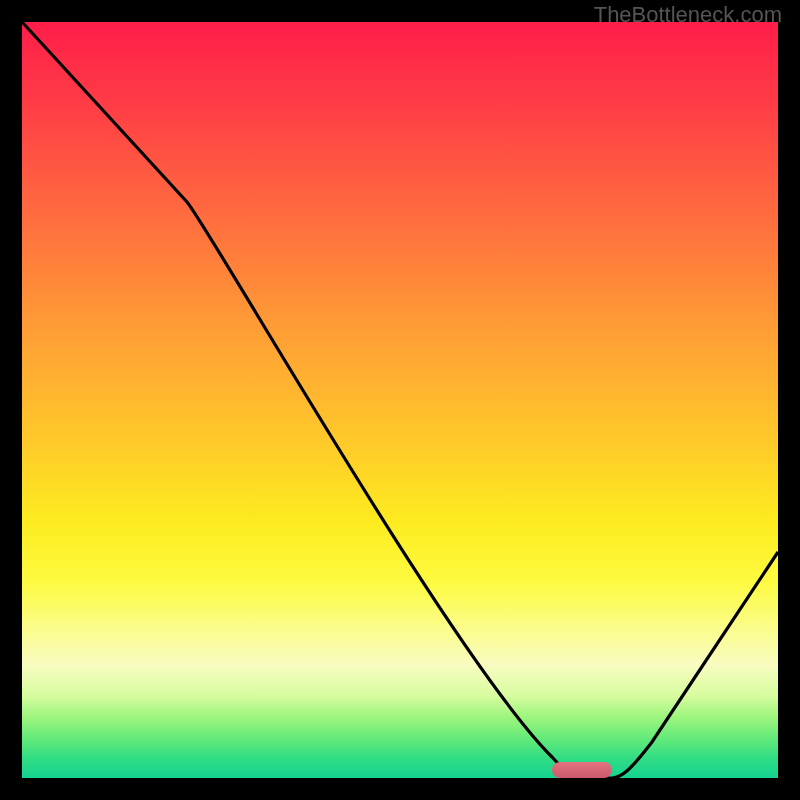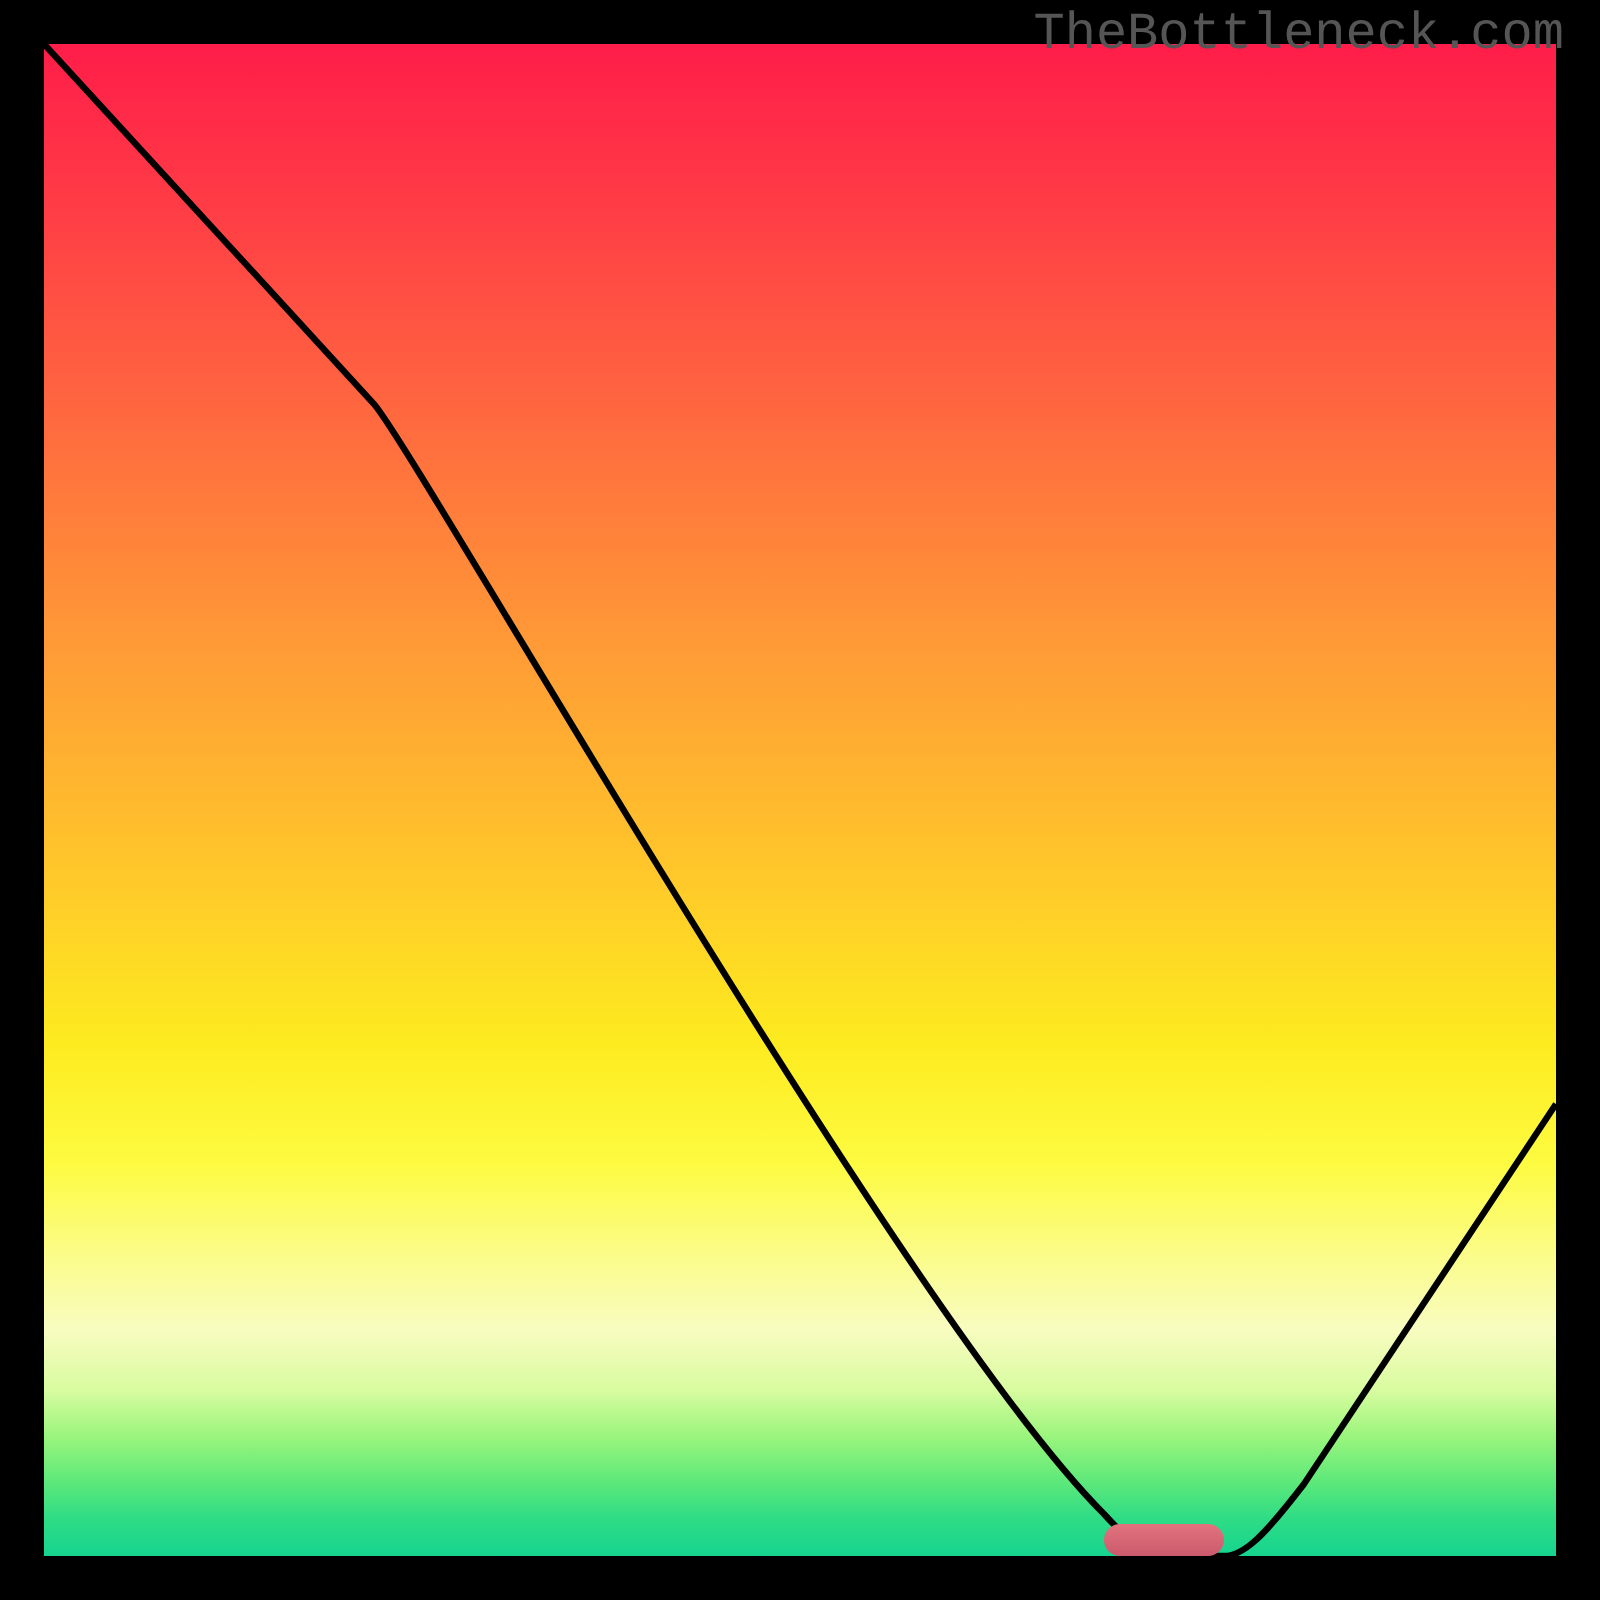--- a/index.html
+++ b/index.html
@@ -9,24 +9,23 @@
     height: 800px;
     background: #000;
     position: relative;
     font-family: Arial, sans-serif;
   }
   .watermark {
     position: absolute;
     top: 2px;
     right: 18px;
     color: #555;
-    font-size: 26px;
+    font-size: 22px;
     font-weight: 500;
     z-index: 10;
-    font-family: Liberation Mono, monospace;
   }
   .frame {
     position: absolute;
     top: 22px;
     left: 22px;
     width: 756px;
     height: 756px;
     background: #000;
     overflow: hidden;
   }

